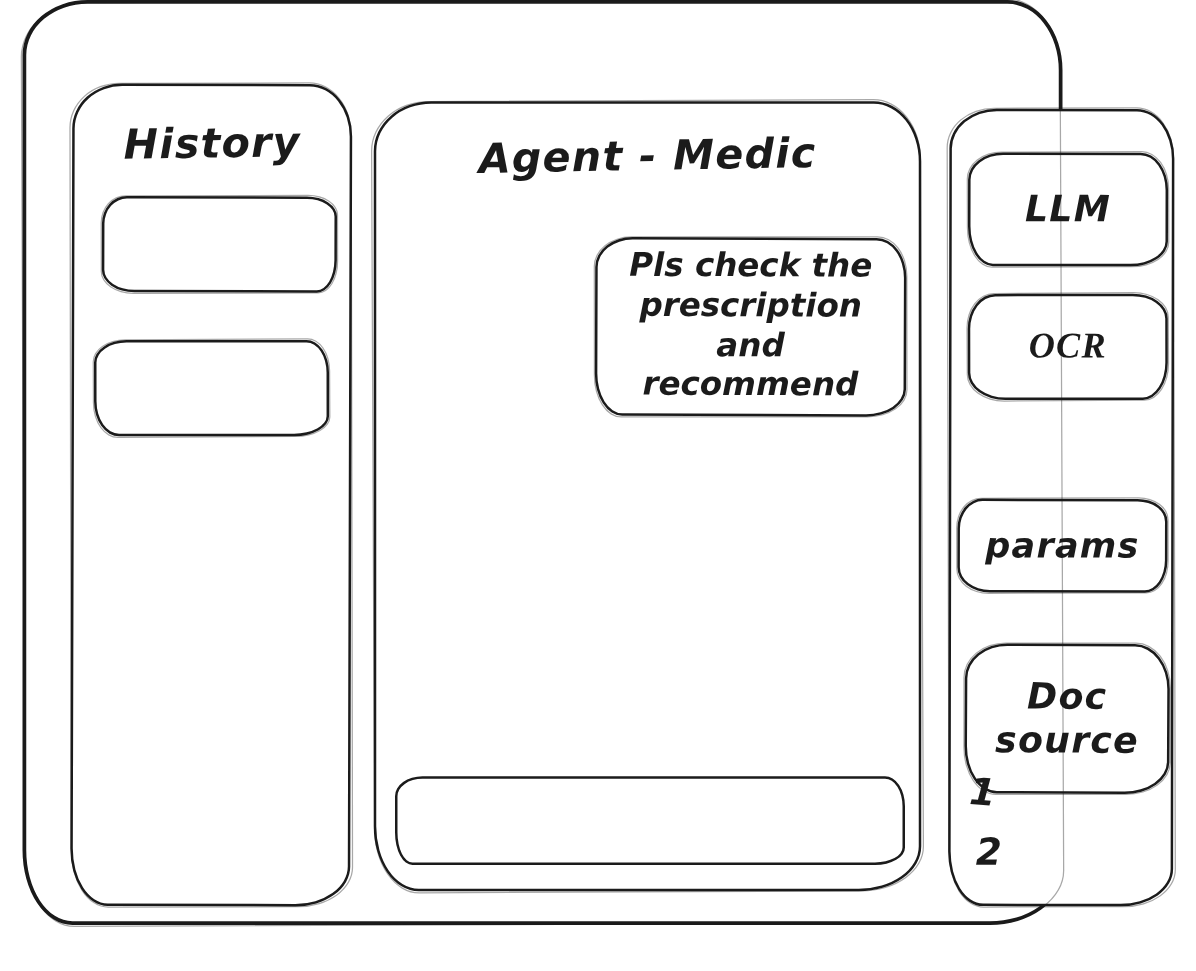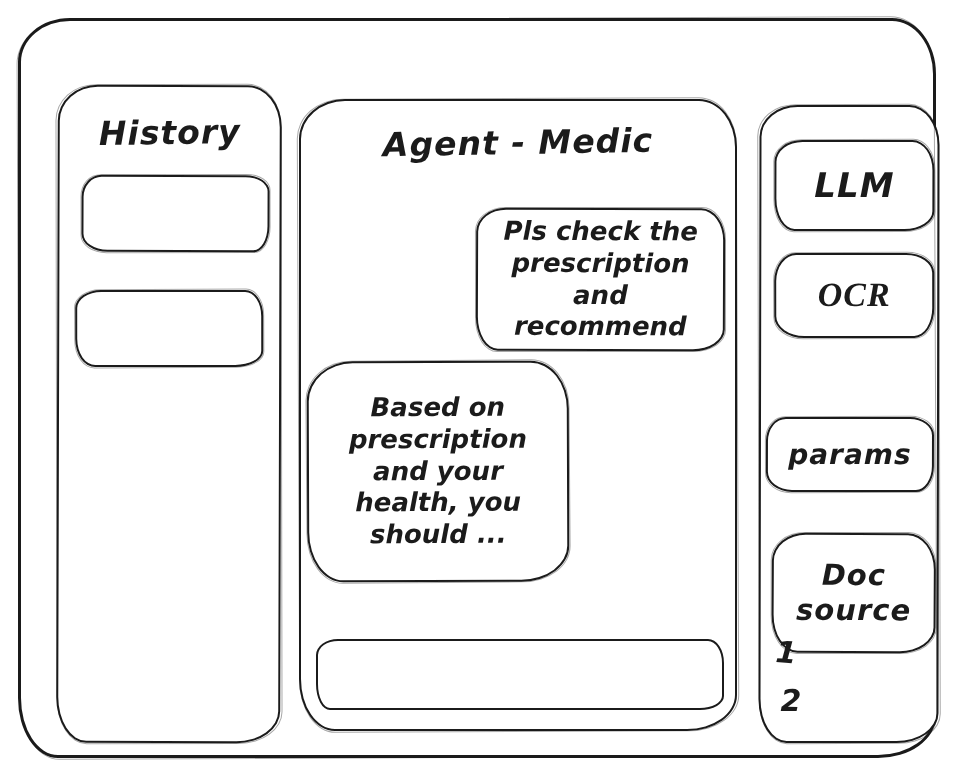--- a/index.html
+++ b/index.html
@@ -28,21 +28,21 @@
     inset:-3px;
     border:1.5px solid var(--ink);
     border-radius:inherit;
     opacity:.38;
     transform:rotate(-.25deg);
     pointer-events:none;
   }
 
   
   .frame{
-    left:18px; top:18px; width:918px; height:740px;
+    left:18px; top:0; width:832px; height:740px;
     border-width:3px;
     border-radius:52px 44px 58px 40px / 44px 56px 42px 60px;
   }
 
   
   .sidebar-left{
     left:36px; top:64px; width:224px; height:658px;
     border-radius:40px 34px 44px 30px / 36px 42px 32px 46px;
     transform:rotate(.15deg);
   }
@@ -114,21 +114,21 @@
     left:738px; top:84px; width:180px; height:638px;
     border-radius:38px 30px 42px 28px / 32px 40px 30px 44px;
     transform:rotate(.1deg);
   }
   .tool-btn{
     display:flex;
     align-items:center;
     justify-content:center;
     text-align:center;
     font:inherit;
-    font-size:34px;
+    font-size:29px;
     line-height:1.2;
     letter-spacing:1px;
     color:var(--ink);
     cursor:pointer;
     border-width:2.5px;
   }
   .tool-btn.b-llm{
     left:13px; top:33px; width:160px; height:91px;
     border-radius:28px 22px 30px 20px / 22px 30px 20px 32px;
   }
@@ -169,23 +169,20 @@
     <div class="sk hist-item i2"></div>
   </aside>
 
   <main class="sk chat-panel">
     <div class="panel-title">Agent - Medic</div>
 
     <div class="sk bubble user">
       <span>Pls check the prescription and recommend</span>
     </div>
 
-    <div class="sk bubble assistant">
-      <span>Based on prescription and your health, you should ...</span>
-    </div>
 
     <input class="sk chat-input" type="text" placeholder="" style="">
   </main>
 
   <aside class="sk sidebar-right">
     <button class="sk tool-btn b-llm">LLM</button>
     <button class="sk tool-btn b-ocr">OCR</button>
     <button class="sk tool-btn b-params">params</button>
     <button class="sk tool-btn b-doc">Doc source</button>
     <div class="doc-item d1">1</div>

